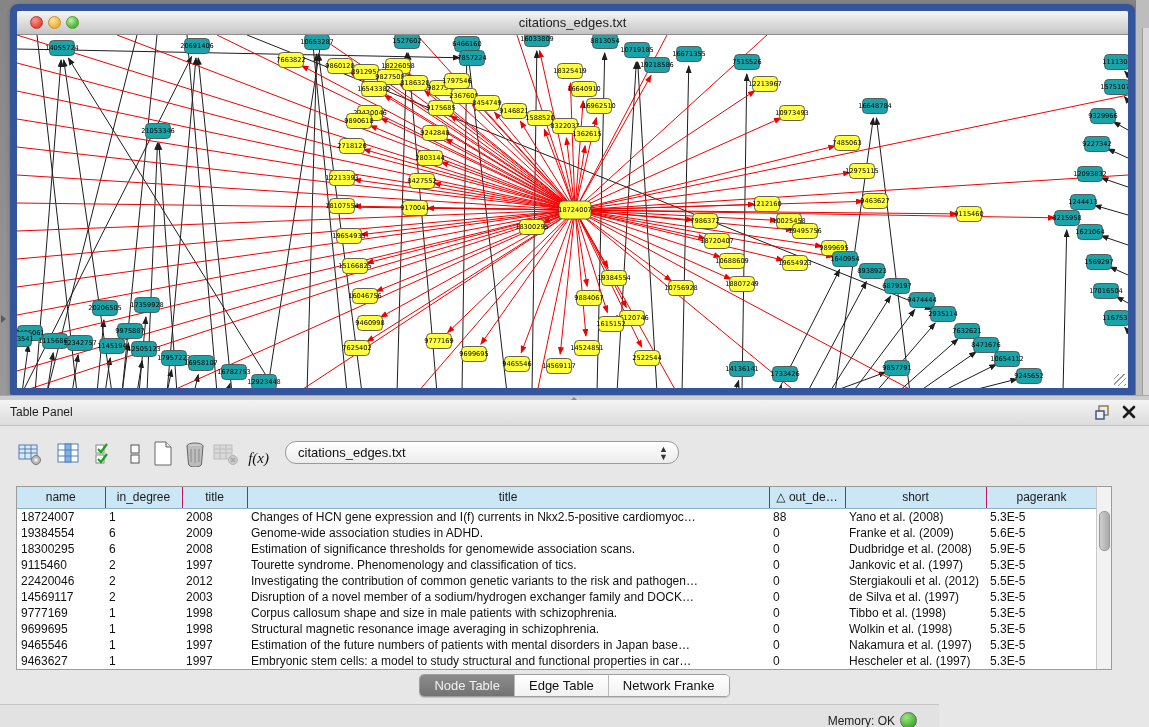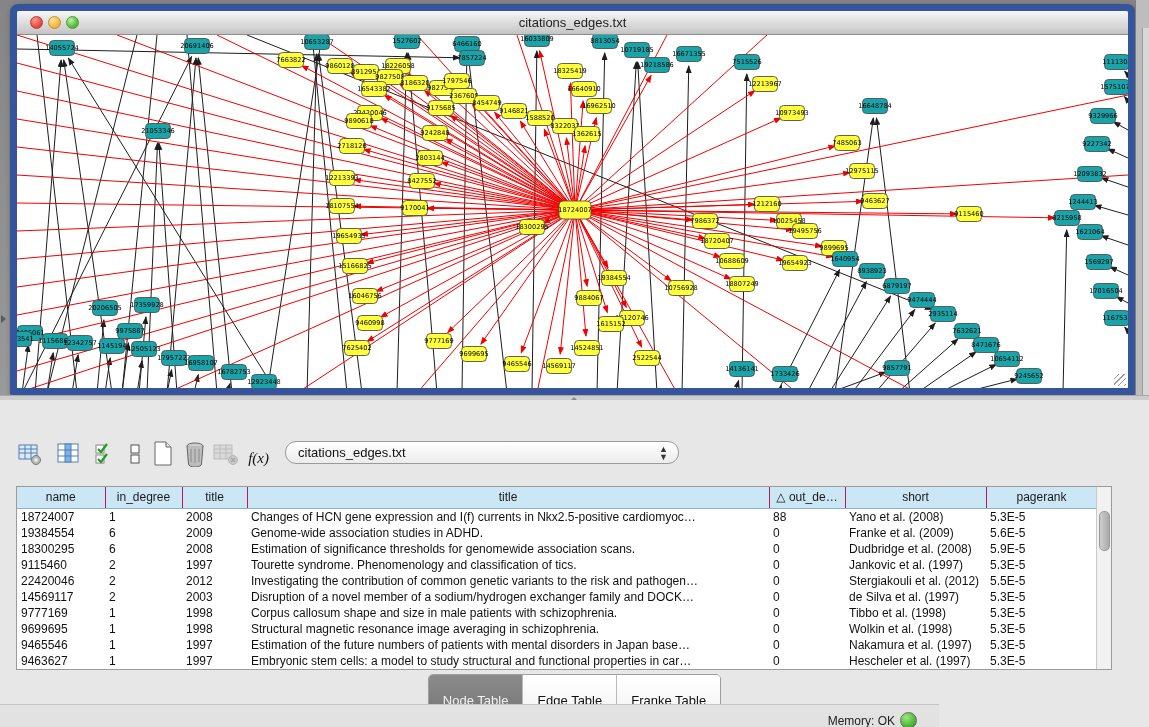--- a/index.html
+++ b/index.html
@@ -55,21 +55,21 @@
   #table-wrap{position:absolute;left:16px;top:86px;width:1096px;height:184px;background:#fff;border:1px solid #9b9b9b;box-sizing:border-box;}
   table{border-collapse:collapse;table-layout:fixed;width:1080px;font-size:12px;}
   thead th{background:#cbe6f4;border-right:1px solid #be185d;border-bottom:1px solid #8fb3c4;height:21px;
     font-weight:normal;color:#1a1a1a;text-align:center;overflow:hidden;white-space:nowrap;padding:0 3px;box-sizing:border-box;}
   tbody td{height:16px;line-height:16px;padding:0 2px 0 4px;color:#111;overflow:hidden;white-space:nowrap;box-sizing:border-box;}
   #v-scroll{position:absolute;right:0;top:0;width:14px;height:182px;background:#f2f2f2;border-left:1px solid #c9c9c9;}
   #v-thumb{position:absolute;left:2px;top:24px;width:9px;height:38px;border-radius:5px;background:linear-gradient(90deg,#cfcfcf,#a9a9a9);border:1px solid #999;}
 
   #tabs{position:absolute;left:0;top:274px;width:1149px;height:22px;text-align:center;}
   #seg{display:inline-flex;border:1px solid #9f9f9f;border-radius:5px;overflow:hidden;background:#fdfdfd;box-shadow:0 1px 1px rgba(0,0,0,.15);}
-  .seg-item{padding:18px 14px;font-size:13px;color:#111;border-right:1px solid #b9b9b9;background:linear-gradient(180deg,#ffffff,#f1f1f1);cursor:pointer;}
+  .seg-item{padding:3px 14px;font-size:13px;color:#111;border-right:1px solid #b9b9b9;background:linear-gradient(180deg,#ffffff,#f1f1f1);cursor:pointer;}
   .seg-item:last-child{border-right:none;}
   .seg-item.sel{background:linear-gradient(180deg,#8b8b8b,#737373);color:#f2f2f2;}
 
   #statusbar{position:absolute;left:0;top:296px;width:939px;height:31px;background:#e2e2e2;border-top:1px solid #c6c6c6;margin-top:8px;}
   #mem-label{position:absolute;right:44px;top:9px;font-size:12px;color:#222;}
   #mem-dot{position:absolute;right:22px;top:7px;width:15px;height:15px;border-radius:50%;
     background:radial-gradient(circle at 35% 30%,#9fe77d,#47b335 65%,#358c27);border:1px solid #6b6b6b;}
 </style>
 </head>
 <body>
@@ -713,20 +713,34 @@
     <div id="right-strip">
         <div class="inner"></div>
       </div>
   </div>
 
   <div id="splitter">
       <div class="knob"></div>
     </div>
 
   <div id="table-panel">
+    <div id="panel-header">
+      <div id="panel-title">Table Panel</div>
+      <div id="float-btn">
+        <svg width="16" height="16" viewBox="0 0 16 16">
+          <rect x="4" y="2" width="9" height="9" fill="none" stroke="#8a7a3a" stroke-width="1.4"></rect>
+          <rect x="1" y="7" width="8" height="8" fill="#efefef" stroke="#3a4a8a" stroke-width="1.4"></rect>
+        </svg>
+      </div>
+      <div id="close-btn">
+        <svg width="16" height="16" viewBox="0 0 16 16">
+          <path d="M3,3 L13,13 M13,3 L3,13" stroke="#1a1a1a" stroke-width="2.6" stroke-linecap="round"></path>
+        </svg>
+      </div>
+    </div>
 
     <div id="toolbar">
       <button class="tool-btn" style="left:17px" title="">
         <svg width="24" height="24" viewBox="0 0 24 24">
           <rect x="1" y="3" width="18" height="14" fill="#dceaf8" stroke="#4f7fb5"></rect>
           <path d="M1,7 h18 M1,11 h18 M7,3 v14 M13,3 v14" stroke="#4f7fb5" stroke-width="1"></path>
           <circle cx="18" cy="18" r="4.5" fill="#b9b9b9" stroke="#777"></circle>
           <circle cx="18" cy="18" r="1.8" fill="#efefef"></circle>
         </svg>
       </button>
@@ -897,21 +911,21 @@
       </table>
       <div id="v-scroll">
         <div id="v-thumb"></div>
       </div>
     </div>
 
     <div id="tabs">
       <div id="seg">
           <div class="seg-item sel">Node Table</div>
           <div class="seg-item">Edge Table</div>
-          <div class="seg-item">Franke Table</div>
+          <div class="seg-item">Network Franke</div>
         </div>
     </div>
 
     <div id="statusbar">
       <div id="mem-label">Memory: OK</div>
       <div id="mem-dot"></div>
     </div>
   </div>
 
 </div>

